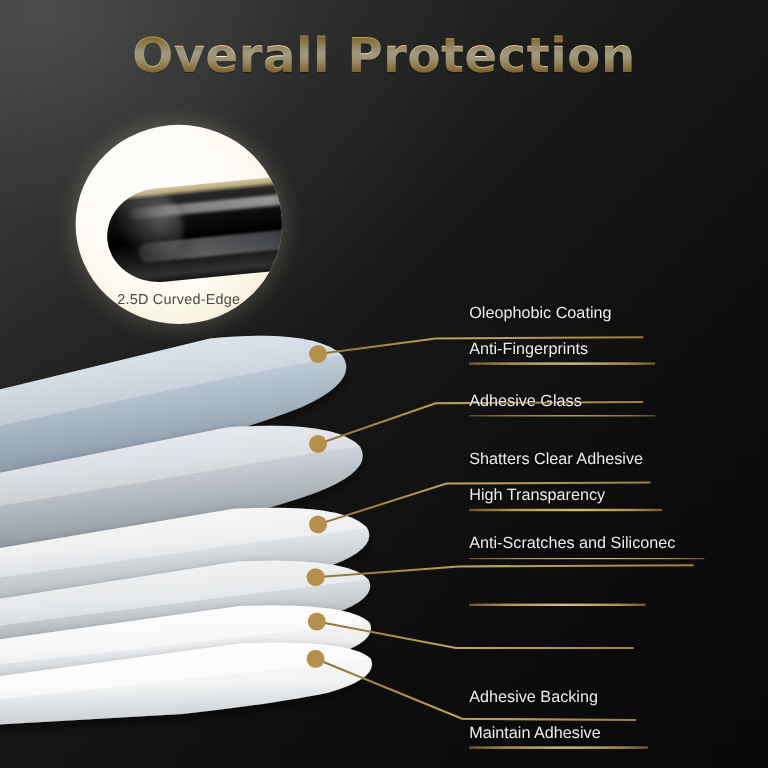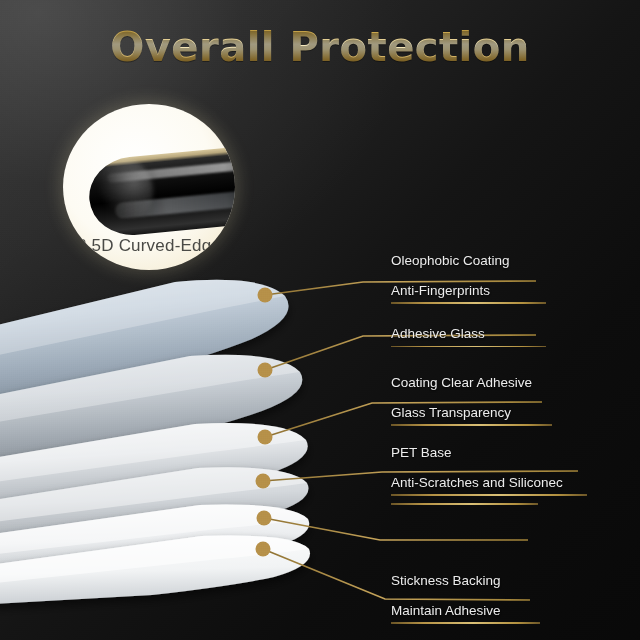--- a/index.html
+++ b/index.html
@@ -40,21 +40,21 @@
   
   #inset{
     position:absolute;left:63px;top:104px;width:172px;height:166px;
     border-radius:50%;
     background:radial-gradient(circle at 42% 38%, #ffffff 0%, #fdfbf3 52%, #f7f0dc 76%, #eadfbd 92%, #d8c893 100%);
     box-shadow:0 0 16px 4px rgba(240,226,178,.18);
     overflow:hidden;
   }
   #inset-label{
     position:absolute;left:0;bottom:14px;width:100%;text-align:center;
-    font-size:17px;color:#4a4a46;letter-spacing:.2px;
+    font-size:12px;color:#4a4a46;letter-spacing:.2px;
   }
   .glass-edge{
     position:absolute;left:26px;top:48px;width:190px;height:78px;
     border-top-left-radius:44px 39px;border-bottom-left-radius:44px 39px;
     background:linear-gradient(180deg,#d7c79c 0%,#b9a87d 5%,#2a2a2a 10%,#101010 30%,#000 56%,#1a1a1a 78%,#303030 92%,#161616 100%);
     transform:rotate(-5.5deg);
   }
   .glass-hi1{
     position:absolute;left:44px;top:62px;width:168px;height:9px;
     border-radius:9px;transform:rotate(-5.5deg);
@@ -223,34 +223,33 @@
     <div class="txt">Anti-Fingerprints</div>
     <div class="rule"></div>
   </div>
 
   <div class="callout" style="left:391px;top:313px;">
     <div class="txt">Adhesive Glass</div>
     <div class="rule"></div>
   </div>
 
   <div class="callout" style="left:391px;top:362px;">
-    <div class="txt">Coating Clear Adhesive</div>
-    <div class="txt">Glass Transparency</div>
+    <div class="txt">Shatters Clear Adhesive</div>
+    <div class="txt">High Transparency</div>
     <div class="rule" style="width:161px;"></div>
   </div>
 
   <div class="callout" style="left:391px;top:432px;">
-    <div class="txt">PET Base</div>
     <div class="txt">Anti-Scratches and Siliconec</div>
     <div class="rule" style="width:196px;"></div>
   </div>
 
   <div class="callout" style="left:391px;top:500px;">
     <div class="rule" style="width:147px;"></div>
   </div>
 
   <div class="callout" style="left:391px;top:560px;">
-    <div class="txt">Stickness Backing</div>
+    <div class="txt">Adhesive Backing</div>
     <div class="txt">Maintain Adhesive</div>
     <div class="rule" style="width:149px;"></div>
   </div>
 
 </div>
 
 </body></html>

